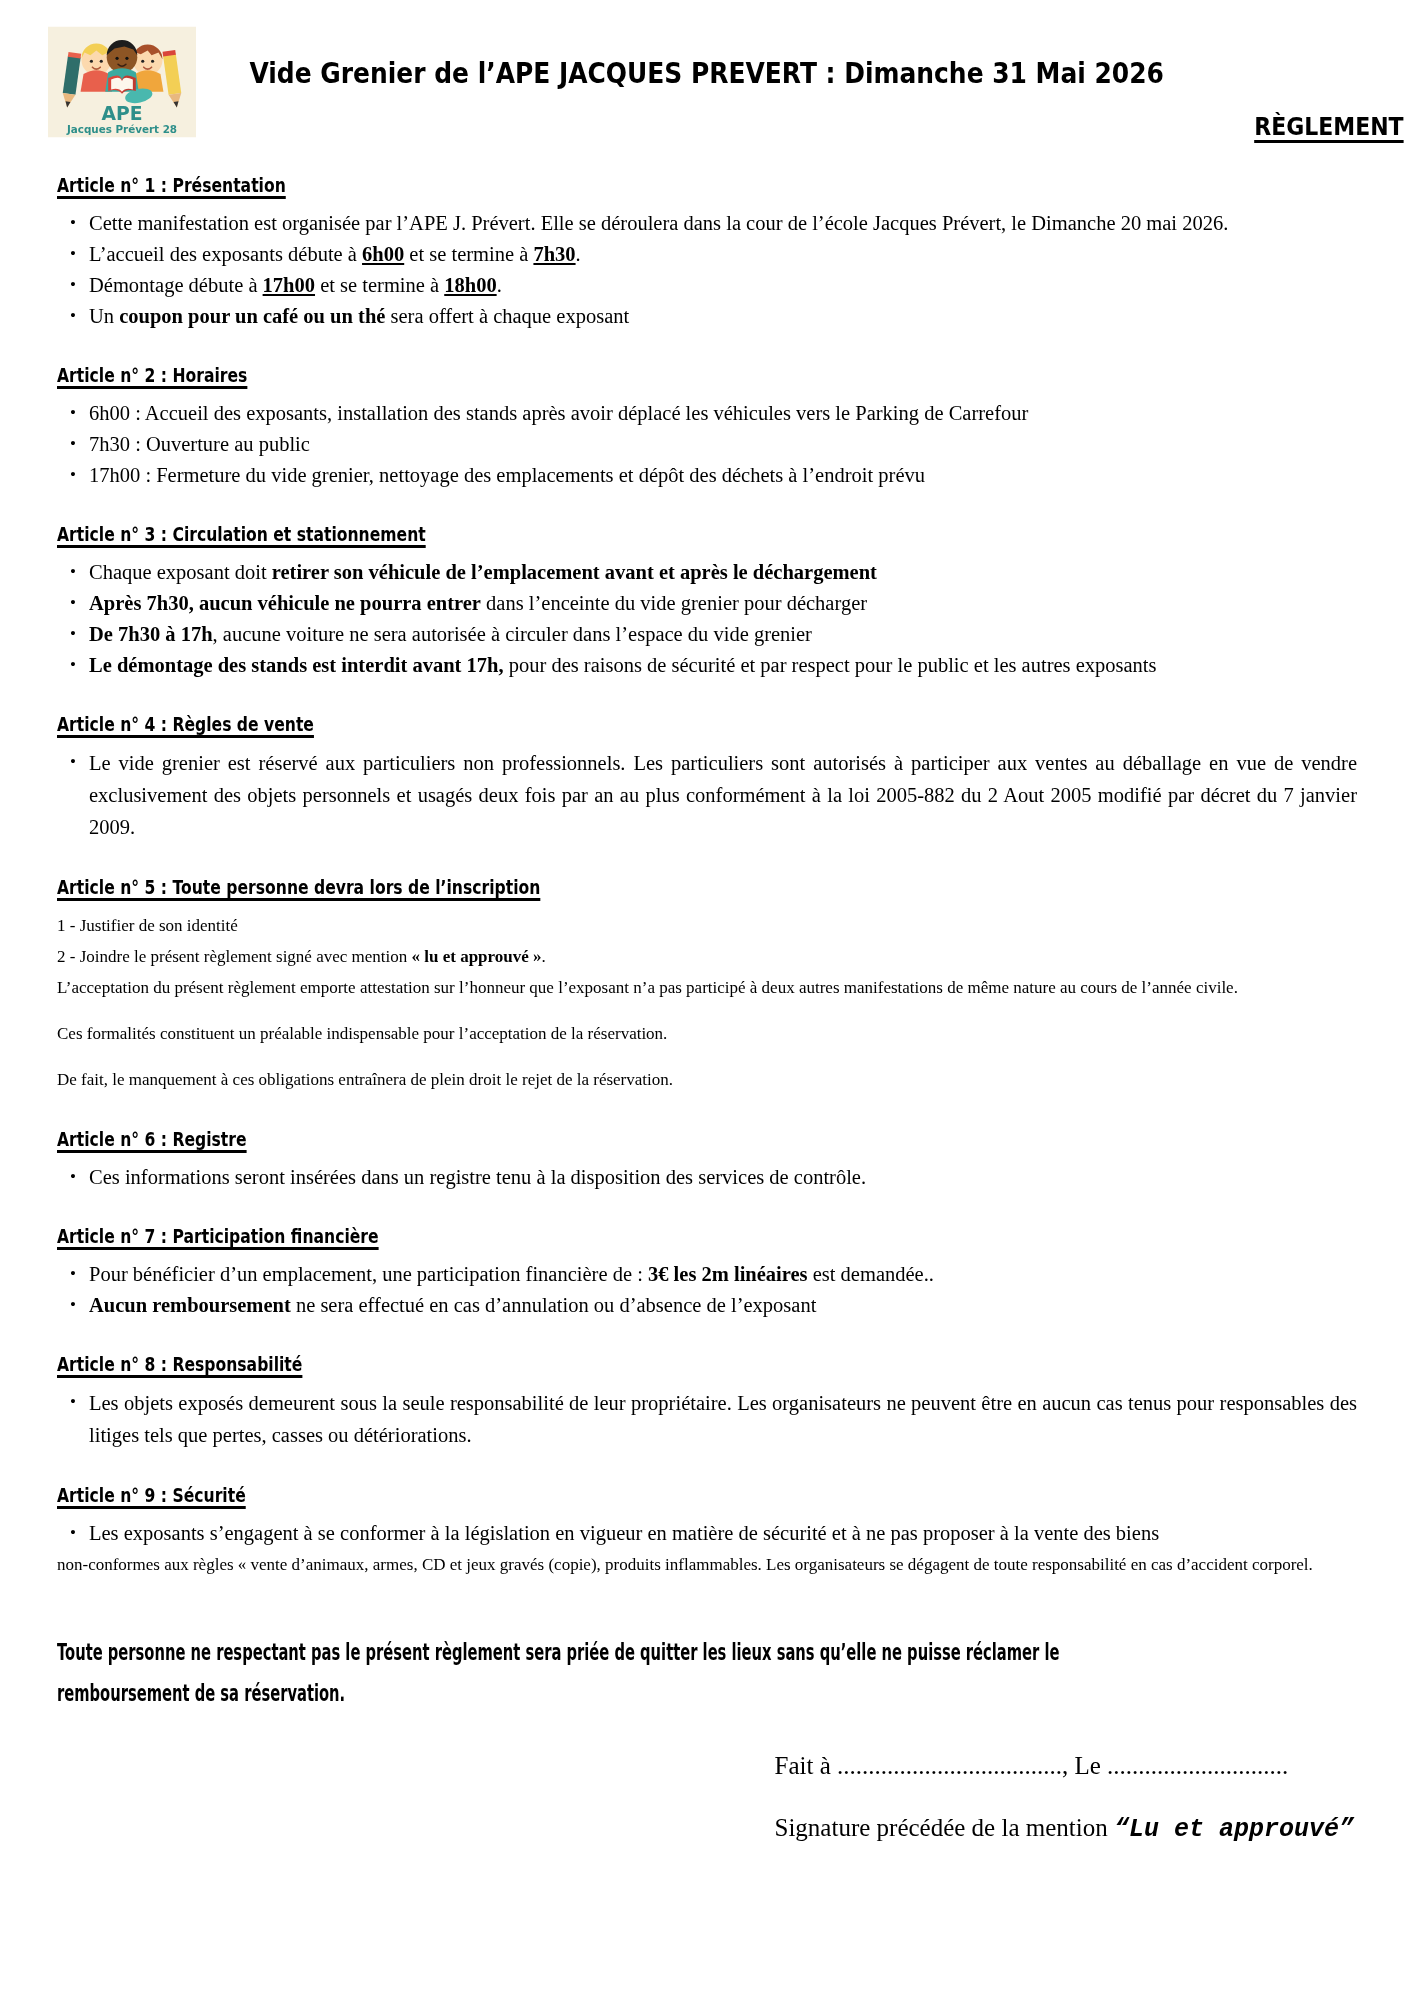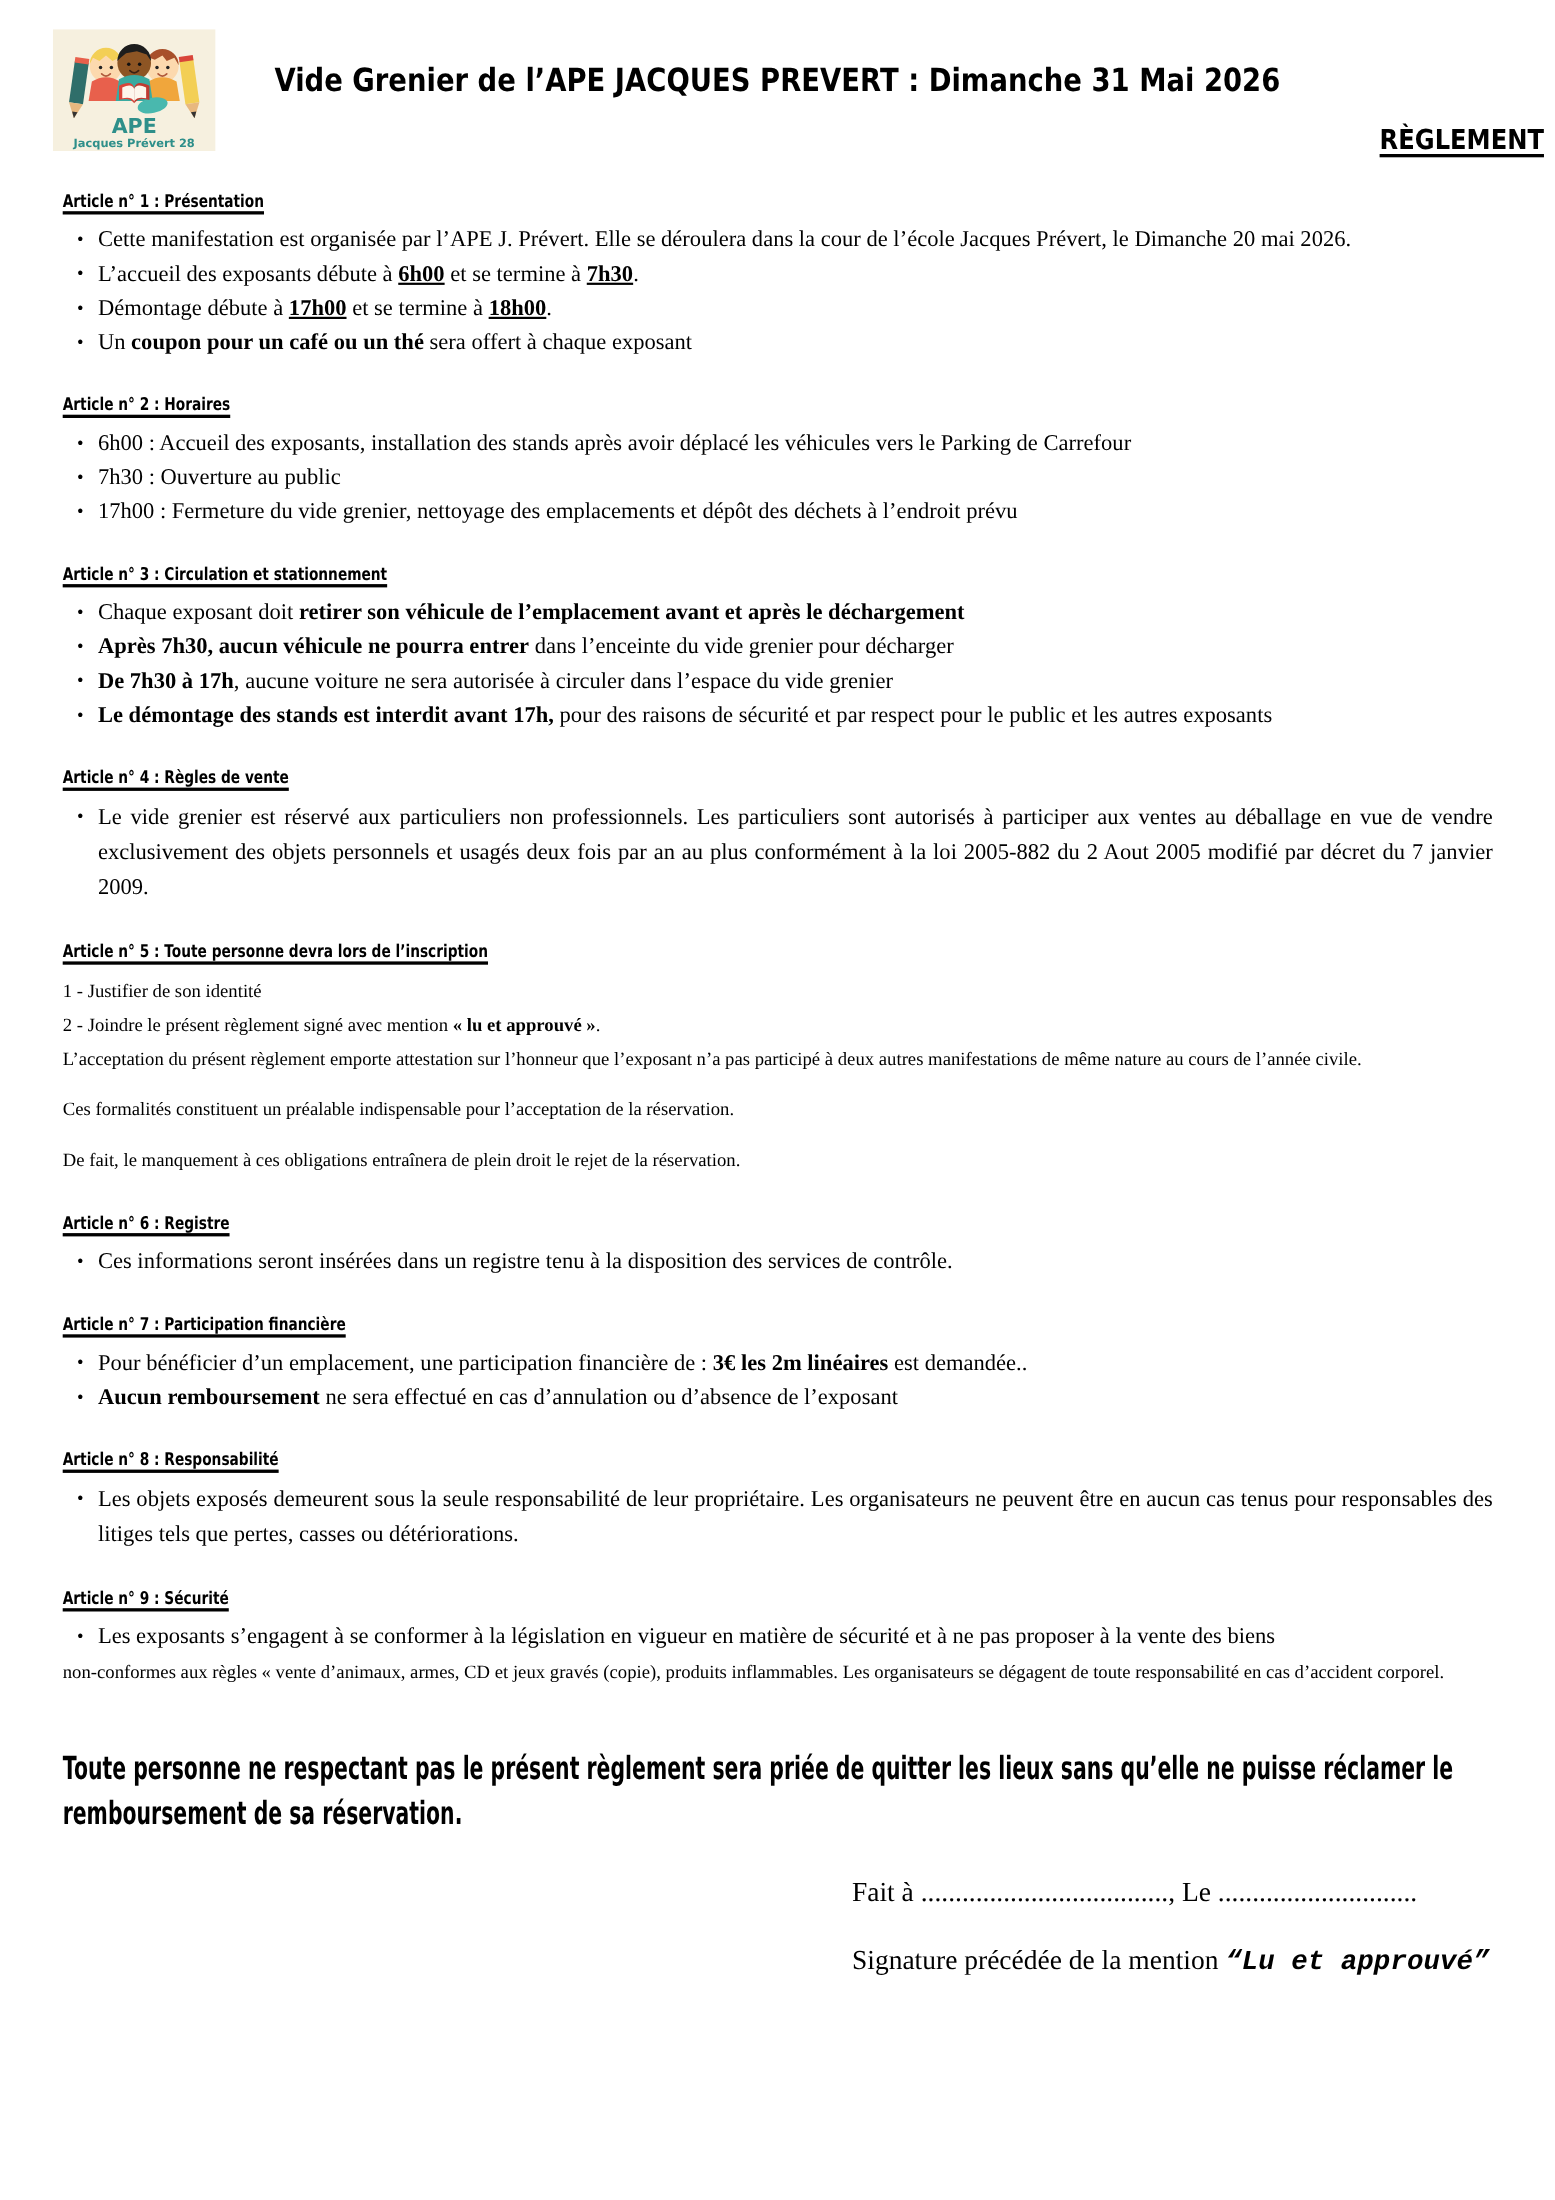--- a/index.html
+++ b/index.html
@@ -38,21 +38,21 @@
     transform: scaleX(0.88);
     transform-origin: center;
     text-decoration: underline;
     text-underline-offset: 5px;
     text-decoration-thickness: 3px;
   }
   
   main { padding: 0 57px; }
   .article-heading {
     margin: 32px 0 11px 0;
-    font-size: 16px;
+    font-size: 20px;
   }
   .article-heading > span {
     display: inline-block;
     transform: scaleX(0.78);
     transform-origin: left center;
     text-decoration: underline;
     text-underline-offset: 4px;
     text-decoration-thickness: 2.5px;
     white-space: nowrap;
   }
@@ -70,21 +70,21 @@
     line-height: 31px;
   }
   .justify { text-align: justify; line-height: 32px; }
   .gap { height: 15px; }
   .b { font-weight: bold; }
   .u { text-decoration: underline; }
   .i { font-style: italic; font-family: Liberation Mono, monospace; }
   
   .warning {
     margin: 52px 0 0 57px;
-    font-size: 29px;
+    font-size: 23px;
     line-height: 41px;
   }
   .warning .wline {
     display: inline-block;
     transform: scaleX(0.80);
     transform-origin: left center;
     white-space: nowrap;
     display: block;
   }
   .warning .wline > span{

